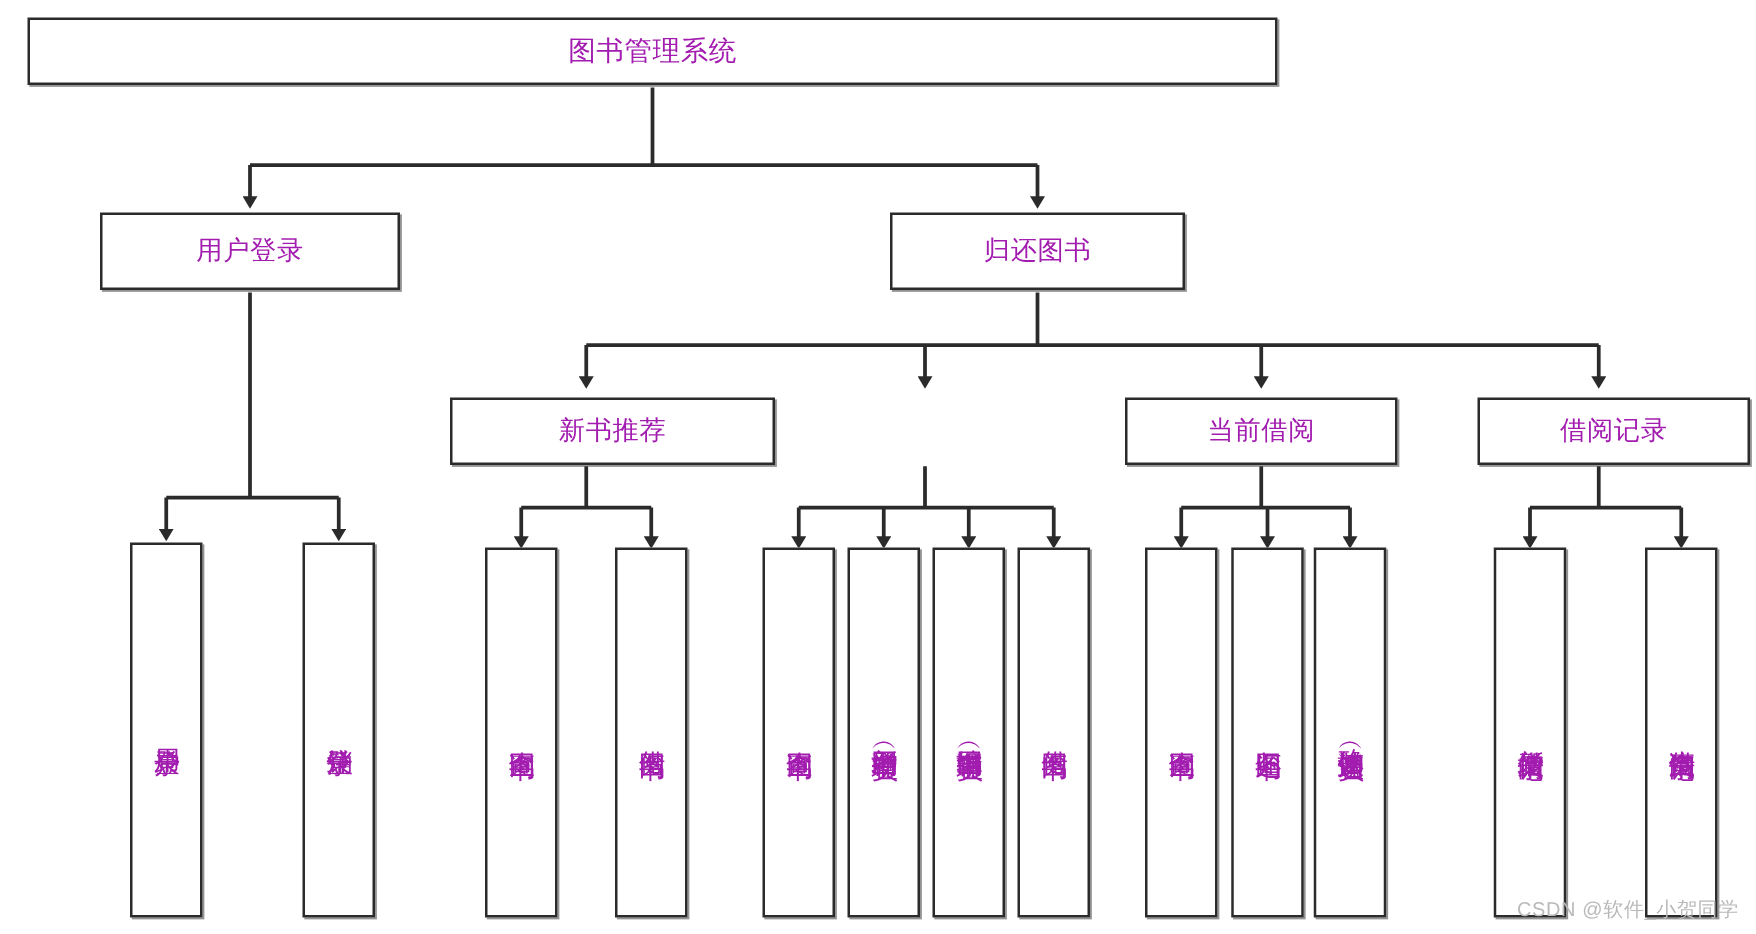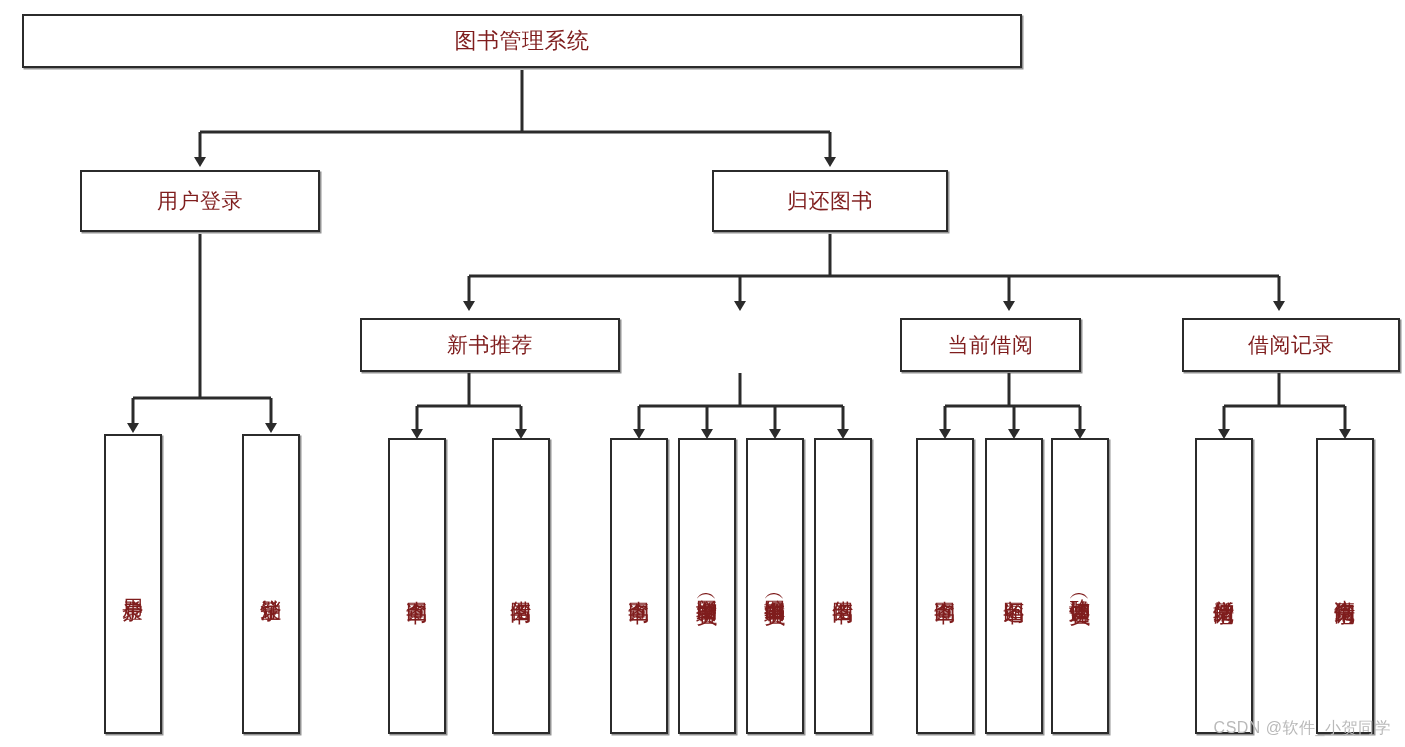--- a/index.html
+++ b/index.html
@@ -35,21 +35,21 @@
     box-shadow: 1.5px 1.5px 0 0 rgba(60,60,60,0.55);
     display: flex;
     align-items: center;
     justify-content: center;
     z-index: 2;
   }
   .node .label {
     display: block;
     text-align: center;
     line-height: 1.18;
-    color: #7f1d1d;
+    color: #a21caf;
     letter-spacing: 0.5px;
   }
   .node.horiz .label {
     font-size: 21px;
     white-space: nowrap;
   }
   .node.root .label {
     font-size: 22px;
   }
   .node.vert {
@@ -143,21 +143,21 @@
 
   <div class="node horiz" style="left:712px; top:170px; width:236px; height:62px;">
     <span class="label">归还图书</span>
   </div>
 
   <div class="node horiz" style="left:360px; top:318px; width:260px; height:54px;">
     <span class="label">新书推荐</span>
   </div>
 
 
-  <div class="node horiz" style="left:900px; top:318px; width:181px; height:54px;">
+  <div class="node horiz" style="left:900px; top:318px; width:218px; height:54px;">
     <span class="label">当前借阅</span>
   </div>
 
   <div class="node horiz" style="left:1170px; top:318px; width:218px; height:54px;margin-left:12px;">
     <span class="label">借阅记录</span>
   </div>
 
   <div class="node vert" style="left:104px; top:434px; width:58px; height:300px;">
     <span class="label">用户登录</span>
   </div>

